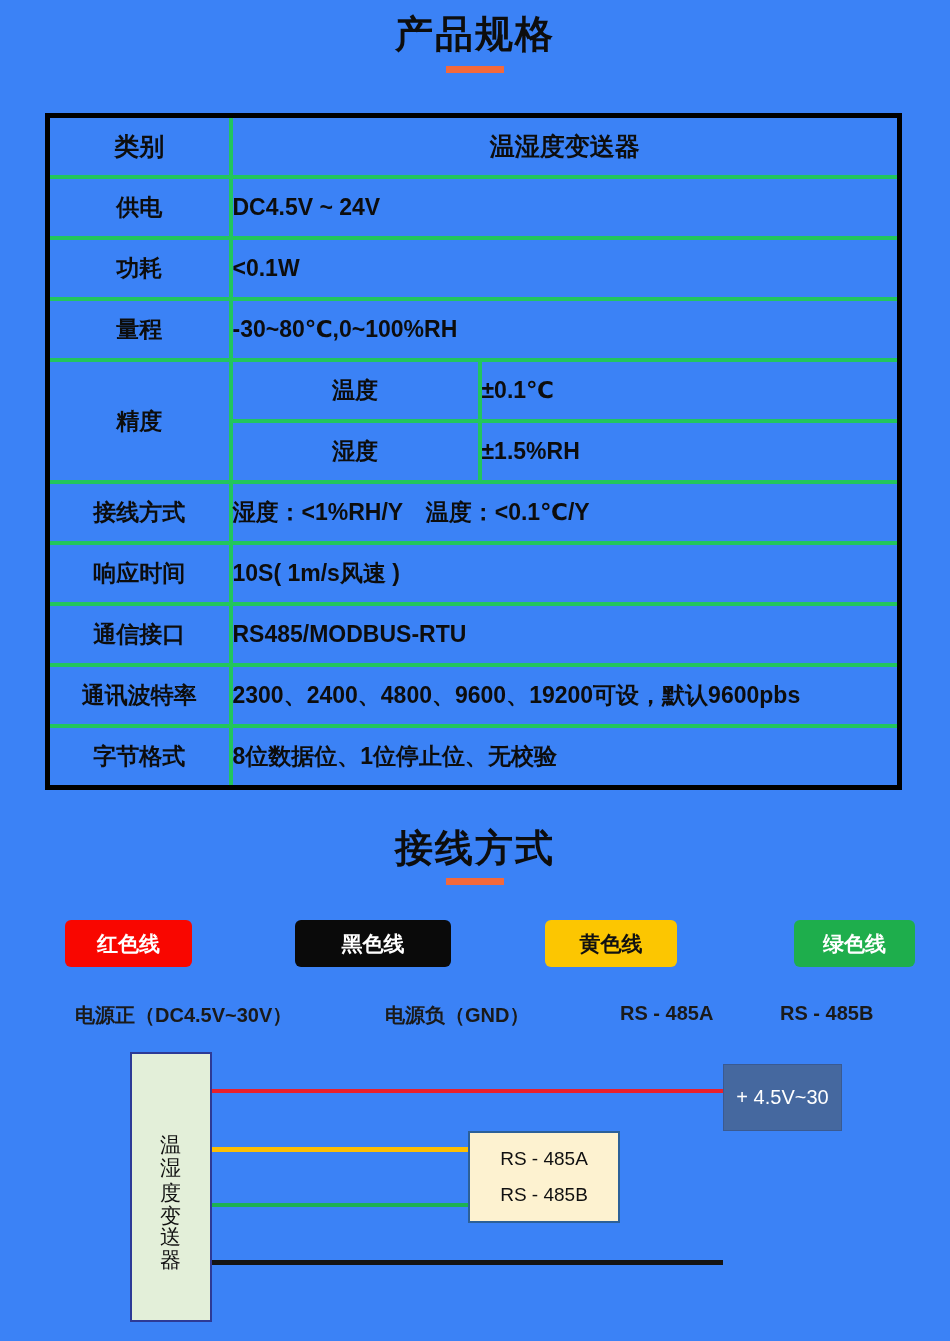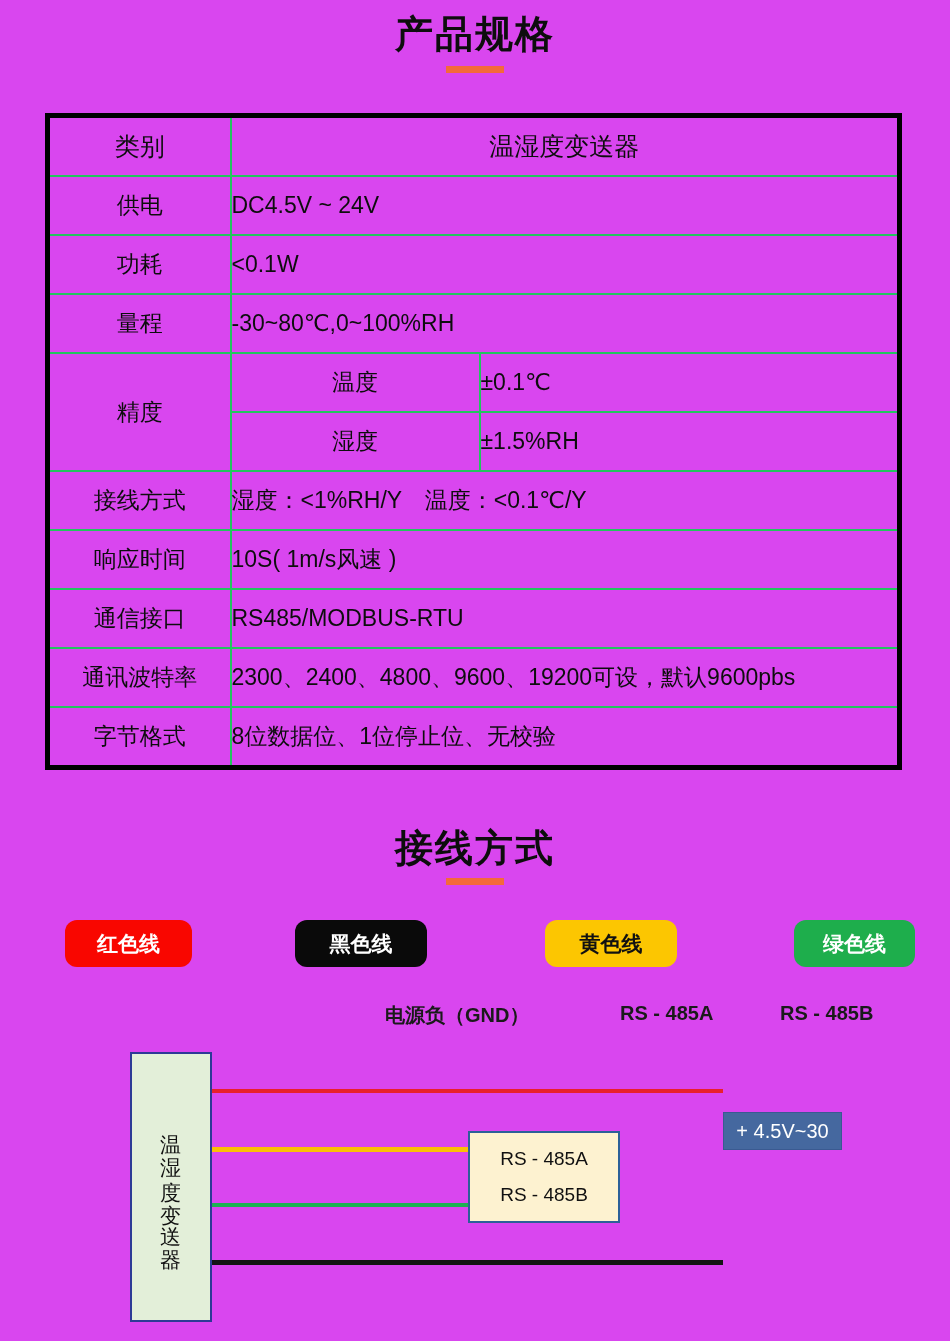--- a/index.html
+++ b/index.html
@@ -1,40 +1,40 @@
 <!DOCTYPE html>
 <html><head>
 <meta charset="utf-8">
 <style>
   html,body{margin:0;padding:0;background:#ffffff;}
   body{font-family:"Liberation Sans","DejaVu Sans",sans-serif;color:#111;}
-  .page{position:relative;width:950px;height:1341px;margin:0 auto;background:#d946ef;overflow:hidden;}
+  .page{position:relative;width:950px;height:1341px;margin:0 auto;background:#3b82f6;overflow:hidden;}
 
   .sec-title{position:absolute;left:0;width:100%;text-align:center;
     font-size:38px;font-weight:bold;line-height:48px;color:#0d0d0d;letter-spacing:2px;}
   .title-underline{position:absolute;left:50%;transform:translateX(-50%);
     width:58px;height:7px;background:#f4693b;}
 
   
   table.spec{position:absolute;left:45px;top:113px;width:852px;
     border-collapse:collapse;table-layout:fixed;}
-  table.spec td,table.spec th{border:2px solid #22c55e;height:57px;vertical-align:middle;
-    font-size:23px;font-weight:normal;color:#0d0d0d;padding:0;}
+  table.spec td,table.spec th{border:4px solid #22c55e;height:57px;vertical-align:middle;
+    font-size:23px;font-weight:bold;color:#0d0d0d;padding:0;}
   table.spec{border:5px solid #000;}
   table.spec th{font-size:25px;text-align:center;}
   td.lbl{text-align:center;}
   td.sub{text-align:center;}
   td.val{text-align:left;padding-left:18px;white-space:pre;}
 
   
-  .badge{position:absolute;top:920px;height:47px;border-radius:12px;
+  .badge{position:absolute;top:920px;height:47px;border-radius:6px;
     display:flex;align-items:center;justify-content:center;
     font-size:21px;font-weight:bold;}
   .badge-red{left:65px;width:127px;background:#f90600;color:#fff;}
-  .badge-black{left:295px;width:132px;background:#0a0a0a;color:#fff;}
+  .badge-black{left:295px;width:156px;background:#0a0a0a;color:#fff;}
   .badge-yellow{left:528px;width:132px;background:#fcc601;color:#111;margin-left:17px;}
   .badge-green{left:758px;width:121px;background:#1eae4c;color:#fff;margin-left:36px;}
 
   .wire-label{position:absolute;top:1002px;font-size:20px;font-weight:600;color:#1a1a1a;white-space:nowrap;}
   .wl-0{left:75px;}
   .wl-1{left:385px;}
   .wl-2{left:620px;}
   .wl-3{left:780px;}
 
   
@@ -46,21 +46,21 @@
 
   .wire{position:absolute;z-index:1;}
   .wire-red{left:211px;top:1089px;width:512px;height:4px;background:#e9202c;}
   .wire-yellow{left:211px;top:1147px;width:257px;height:5px;background:#fcbf04;}
   .wire-green{left:211px;top:1203px;width:257px;height:4px;background:#1cb152;}
   .wire-black{left:211px;top:1260px;width:512px;height:5px;background:#141414;}
 
   .term-box{position:absolute;box-sizing:border-box;background:#45689f;border:1px solid #3a5a91;
     color:#fff;display:flex;align-items:center;justify-content:center;
     font-size:20px;z-index:2;white-space:nowrap;}
-  .power-box{left:723px;top:1064px;width:119px;height:38px;margin-top:48px;}
+  .power-box{left:723px;top:1064px;width:119px;height:67px;}
   .gnd-box{left:722px;top:1235px;width:121px;height:55px;font-size:19px;}
 
   .rs-box{position:absolute;left:468px;top:1131px;width:152px;height:92px;
     box-sizing:border-box;background:#fdf2d0;border:2px solid #2c6098;
     display:flex;flex-direction:column;justify-content:space-evenly;align-items:center;
     font-size:19px;color:#111;z-index:2;}
   .rs-box div{white-space:nowrap;}
 </style>
 </head>
 <body>
@@ -126,20 +126,21 @@
   </table>
 
   <div class="sec-title" style="top:824px;">接线方式</div>
   <div class="title-underline" style="top:878px;"></div>
 
   <div class="badge badge-red">红色线</div>
   <div class="badge badge-black">黑色线</div>
   <div class="badge badge-yellow">黄色线</div>
   <div class="badge badge-green">绿色线</div>
 
+  <div class="wire-label wl-0">电源正（DC4.5V~30V）</div>
   <div class="wire-label wl-1">电源负（GND）</div>
   <div class="wire-label wl-2">RS - 485A</div>
   <div class="wire-label wl-3">RS - 485B</div>
 
   <div class="device-box">
     <div class="device-text">温湿度变送器</div>
   </div>
 
   <div class="wire wire-red"></div>
   <div class="wire wire-yellow"></div>

